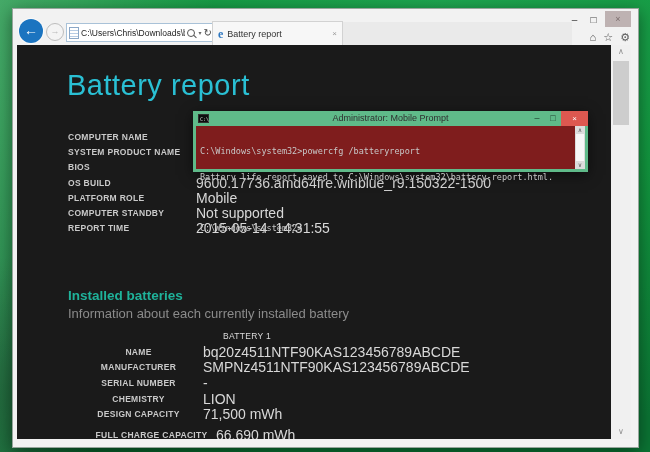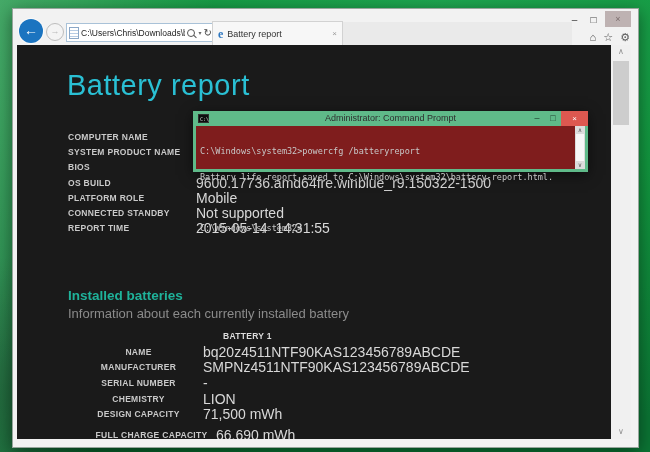--- a/index.html
+++ b/index.html
@@ -66,21 +66,21 @@
     background:#1a1a1a;overflow:hidden;color:#d6d6d6;
   }
   .page-title{position:absolute;left:50px;top:24px;font-size:29px;font-weight:300;color:#2ac0d4;letter-spacing:.5px;}
   .sysinfo{position:absolute;left:51px;top:84px;}
   .row{display:flex;align-items:center;height:15.3px;}
   .row .lbl{width:128px;font-size:8.5px;font-weight:bold;color:#c9c9c9;letter-spacing:.3px;flex:0 0 auto;}
   .row .val{font-size:14px;color:#d8d8d8;white-space:pre;}
 
   .sec-head{position:absolute;left:51px;top:243px;font-size:13.5px;font-weight:bold;color:#1fb29a;}
   .sec-sub{position:absolute;left:51px;top:261px;font-size:13px;color:#8b8b8b;}
-  .batt-col-head{position:absolute;left:206px;top:286px;font-size:8.5px;font-weight:bold;color:#dcdcdc;letter-spacing:.3px;}
+  .batt-col-head{position:absolute;left:206px;top:286px;font-size:8.5px;font-weight:normal;color:#dcdcdc;letter-spacing:.3px;}
   .battinfo{position:absolute;left:57px;top:299px;}
   .battinfo .row{height:15.6px;}
   .battinfo .lbl{width:129px;text-align:center;}
   .battinfo .row:last-child{margin-top:5px;margin-left:13px;}
 
   
   .scrollbar{position:absolute;left:598px;top:36px;width:20px;height:394px;background:#f0f0f0;}
   .sb-arrow{position:absolute;left:0;width:100%;text-align:center;font-size:8px;color:#8f8f8f;height:14px;line-height:14px;}
   .sb-up{top:0;} .sb-down{bottom:0;}
   .sb-thumb{position:absolute;left:2px;right:2px;top:16px;height:64px;background:#cdcdcd;}
@@ -160,21 +160,21 @@
         </div>
         <div class="row">
           <span class="lbl">OS BUILD</span>
           <span class="val">9600.17736.amd64fre.winblue_r9.150322-1500</span>
         </div>
         <div class="row">
           <span class="lbl">PLATFORM ROLE</span>
           <span class="val">Mobile</span>
         </div>
         <div class="row">
-          <span class="lbl">CONNECTED STANDBY</span>
+          <span class="lbl">COMPUTER STANDBY</span>
           <span class="val">Not supported</span>
         </div>
         <div class="row">
           <span class="lbl">REPORT TIME</span>
           <span class="val">2015-05-14  14:31:55</span>
         </div>
       </div>
 
       <div class="sec-head">Installed batteries</div>
       <div class="sec-sub">Information about each currently installed battery</div>
@@ -211,21 +211,21 @@
     <div class="scrollbar">
       <div class="sb-arrow sb-up">∧</div>
       <div class="sb-thumb"></div>
       <div class="sb-arrow sb-down">∨</div>
     </div>
   </div>
 
   <div class="cmd">
     <div class="cmd-titlebar">
       <span class="cmd-ico">C:\</span>
-      <div class="cmd-title">Administrator: Command Prompt</div>
+      <div class="cmd-title">Administrator: Mobile Prompt</div>
       <div class="cmd-btns">
         <span class="cmd-btn">–</span>
         <span class="cmd-btn">□</span>
         <span class="cmd-close">×</span>
       </div>
     </div>
     <div class="cmd-body">
       <div class="cmd-text">
         <div>C:\Windows\system32&gt;powercfg /batteryreport</div>
         <div>Battery life report saved to C:\Windows\system32\battery-report.html.</div>

